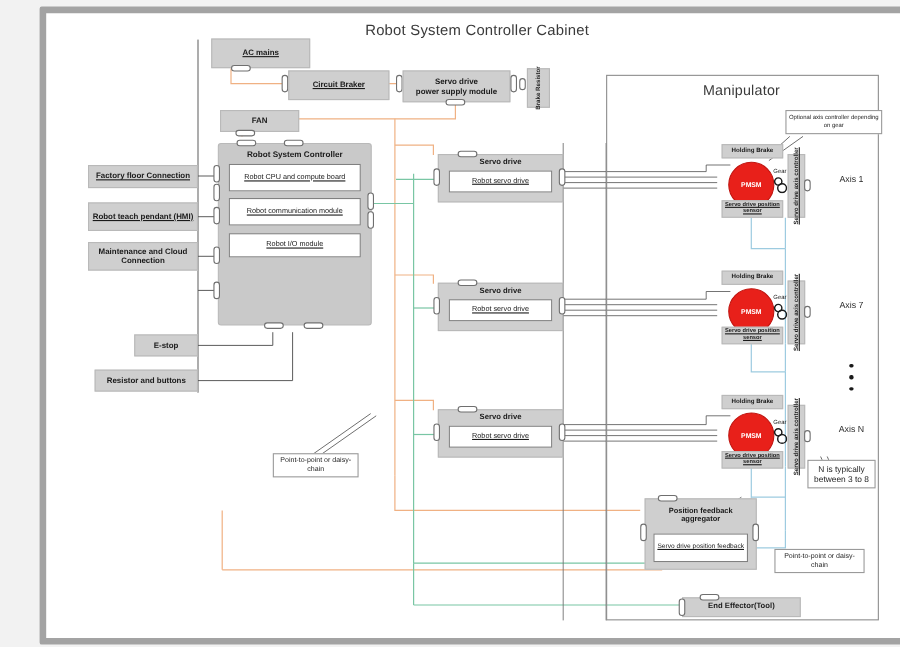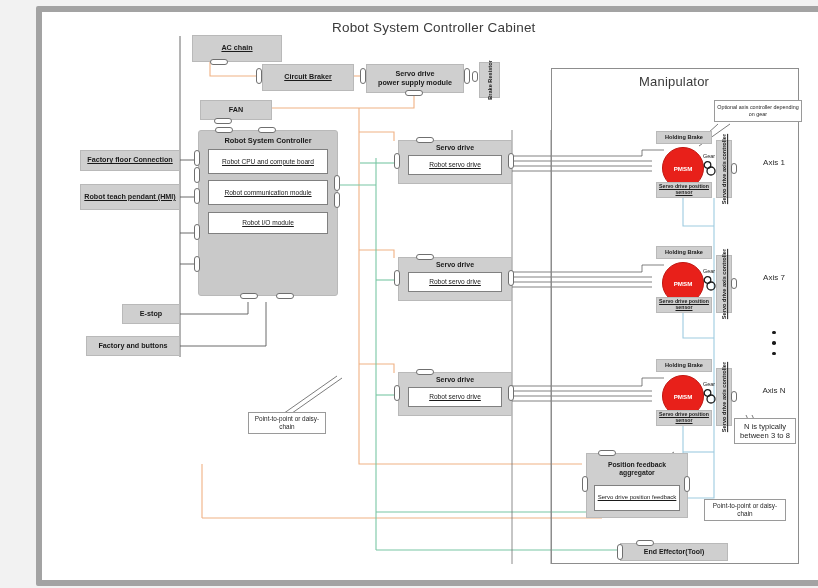--- a/index.html
+++ b/index.html
@@ -210,21 +210,21 @@
       </g>
     </g>
   </svg>
 
   <div class="frame" style="left:115px;top:18px;width:0px;height:0px;border:none;"></div>
   <div class="frame-title" style="left:290px;top:8px;">Robot System Controller Cabinet</div>
 
   <div class="frame" style="left:509px;top:56px;width:248px;height:496px;"></div>
   <div class="frame-title" style="left:597px;top:62px;font-size:13px;">Manipulator</div>
 
-  <div class="box u" style="left:150px;top:23px;width:90px;height:27px;">AC chain</div>
+  <div class="box u" style="left:150px;top:23px;width:90px;height:27px;">AC mains</div>
   <div class="port h" style="left:168px;top:47px;"></div>
 
   <div class="port v" style="left:214px;top:56px;"></div>
   <div class="box u" style="left:220px;top:52px;width:92px;height:27px;">Circuit Braker</div>
   <div class="port v" style="left:318px;top:56px;"></div>
 
   <div class="box" style="left:324px;top:52px;width:98px;height:29px;white-space:pre-line;">Servo drive
 power supply module</div>
   <div class="port h" style="left:363px;top:78px;"></div>
   <div class="port v" style="left:422px;top:56px;"></div>
@@ -251,22 +251,23 @@
   <div class="port v" style="left:152px;top:138px;"></div>
   <div class="port v" style="left:152px;top:155px;"></div>
   <div class="port v" style="left:152px;top:176px;"></div>
   <div class="port v" style="left:152px;top:212px;"></div>
   <div class="port v" style="left:152px;top:244px;"></div>
   <div class="port v" style="left:292px;top:163px;"></div>
   <div class="port v" style="left:292px;top:180px;"></div>
 
   <div class="box u" style="left:38px;top:138px;width:100px;height:21px;">Factory floor Connection</div>
   <div class="box u" style="left:38px;top:172px;width:100px;height:26px;">Robot teach pendant (HMI)</div>
+  <div class="box" style="left:38px;top:208px;width:100px;height:26px;">Maintenance and Cloud Connection</div>
   <div class="box" style="left:80px;top:292px;width:58px;height:20px;">E-stop</div>
-  <div class="box" style="left:44px;top:324px;width:94px;height:20px;">Factory and buttons</div>
+  <div class="box" style="left:44px;top:324px;width:94px;height:20px;">Resistor and buttons</div>
 
   <div class="box" style="left:356px;top:128px;width:114px;height:44px;align-items:flex-start;padding-top:3px;">
     <span style="font-size:7px;">Servo drive</span>
   </div>
   <div class="port h" style="left:374px;top:125px;"></div>
   <div class="port v" style="left:352px;top:141px;"></div>
   <div class="port v" style="left:466px;top:141px;"></div>
   <div class="whitebox" style="left:366px;top:143px;width:94px;height:20px;">Robot servo drive</div>
 
   <div class="box" style="left:356px;top:245px;width:114px;height:44px;align-items:flex-start;padding-top:3px;">

